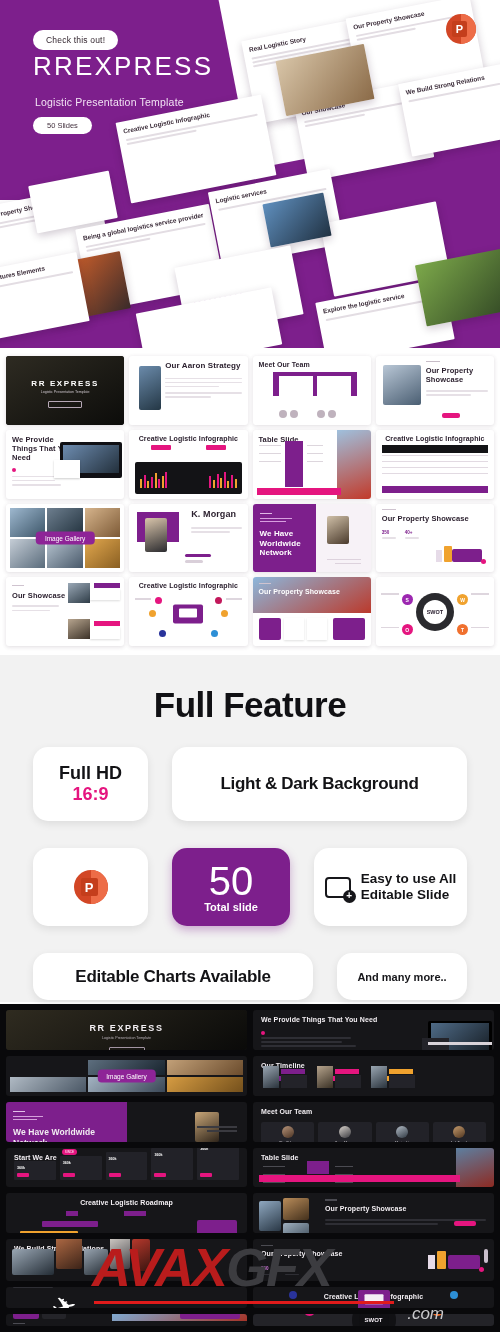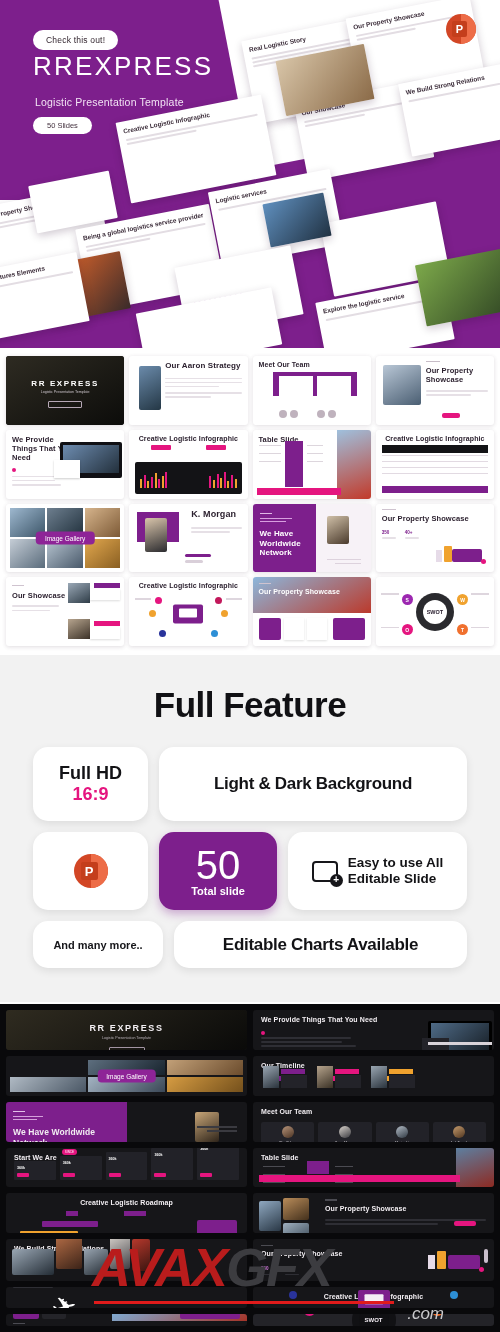--- a/index.html
+++ b/index.html
@@ -123,21 +123,21 @@
   
   .feature {
     position: absolute; top: 655px; left: 0;
     width: 500px; height: 347px; background: #f2f2f2;
     padding: 30px 33px 0 33px;
   }
   .feature h2 {
     text-align: center; font-size: 35px; font-weight: 700;
     color: #111114; letter-spacing: -.5px; margin-bottom: 22px;
   }
-  .frow { display: flex; gap: 11px; margin-bottom: 11px; }
+  .frow { display: flex; gap: 24px; margin-bottom: 27px; }
   .fcard {
     background: #ffffff; border-radius: 15px;
     box-shadow: 0 3px 8px rgba(0,0,0,.09);
     display: flex; flex-direction: column;
     align-items: center; justify-content: center;
     text-align: center; padding: 10px;
   }
   .fcard.purple { background: #7d1f8c; color: #fff; box-shadow: 0 4px 10px rgba(125,31,140,.35); }
   .f-hd { font-size: 18px; font-weight: 700; color: #131316; line-height: 1.1; }
   .f-ratio { font-size: 18px; font-weight: 700; color: #e5157f; line-height: 1.15; }
@@ -522,25 +522,25 @@
           </div>
           <div>
             <div class="f-easy">Easy to use All</div>
             <div class="f-easy">Editable Slide</div>
           </div>
         </div>
       </div>
     </div>
 
     <div class="frow">
+      <div class="fcard" style="flex:1;height:47px;">
+        <div class="f-big">Editable Charts Available</div>
+      </div>
       <div class="fcard" style="width:130px;height:47px;">
         <div class="f-small">And many more..</div>
-      </div>
-      <div class="fcard" style="flex:1;height:47px;">
-        <div class="f-big">Editable Charts Available</div>
       </div>
     </div>
   </div>
 
   <div class="dark-grid">
 
     <div class="dcard" style="padding:0;">
       <div style="position:absolute;inset:0;background:linear-gradient(150deg,#2f2b20,#0a0a09);"></div>
       <div style="position:absolute;left:0;right:0;top:33%;text-align:center;">
         <div class="dc-title" style="font-size:9px;letter-spacing:1.6px;">RR EXPRESS</div>

